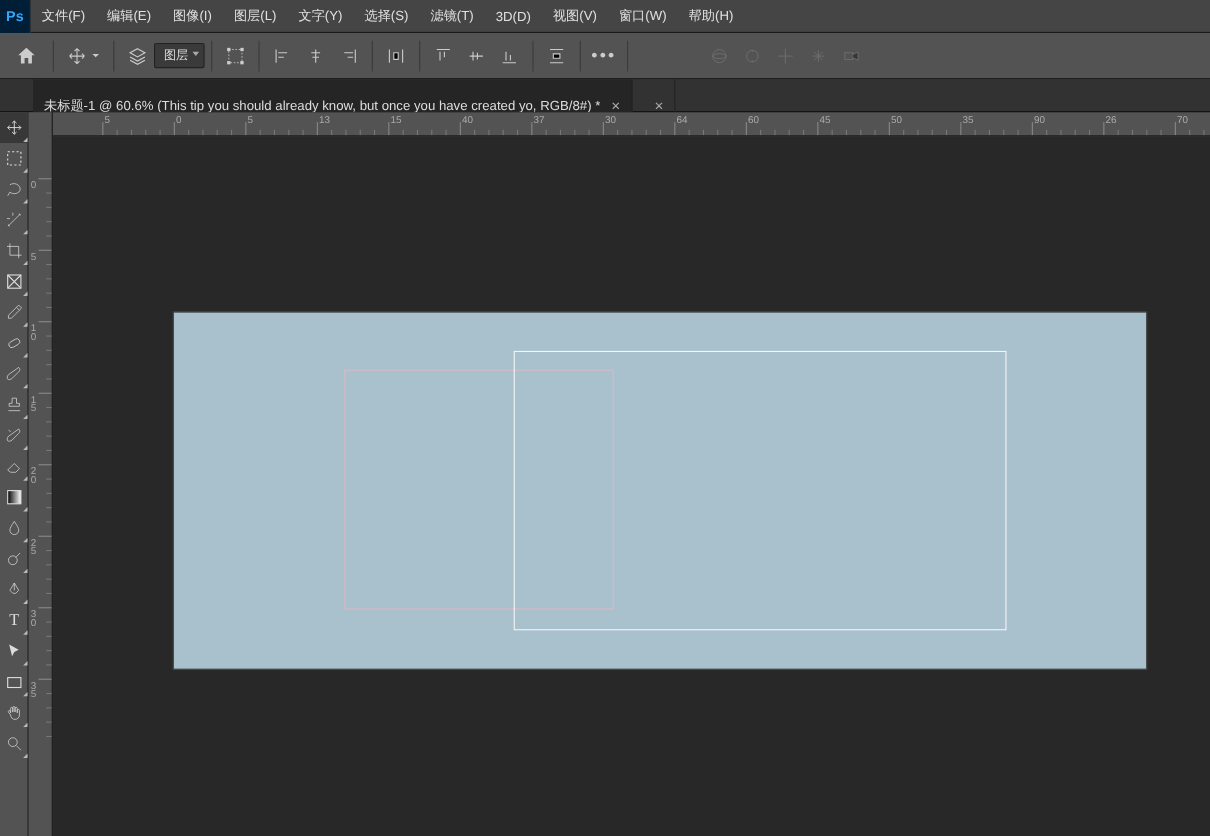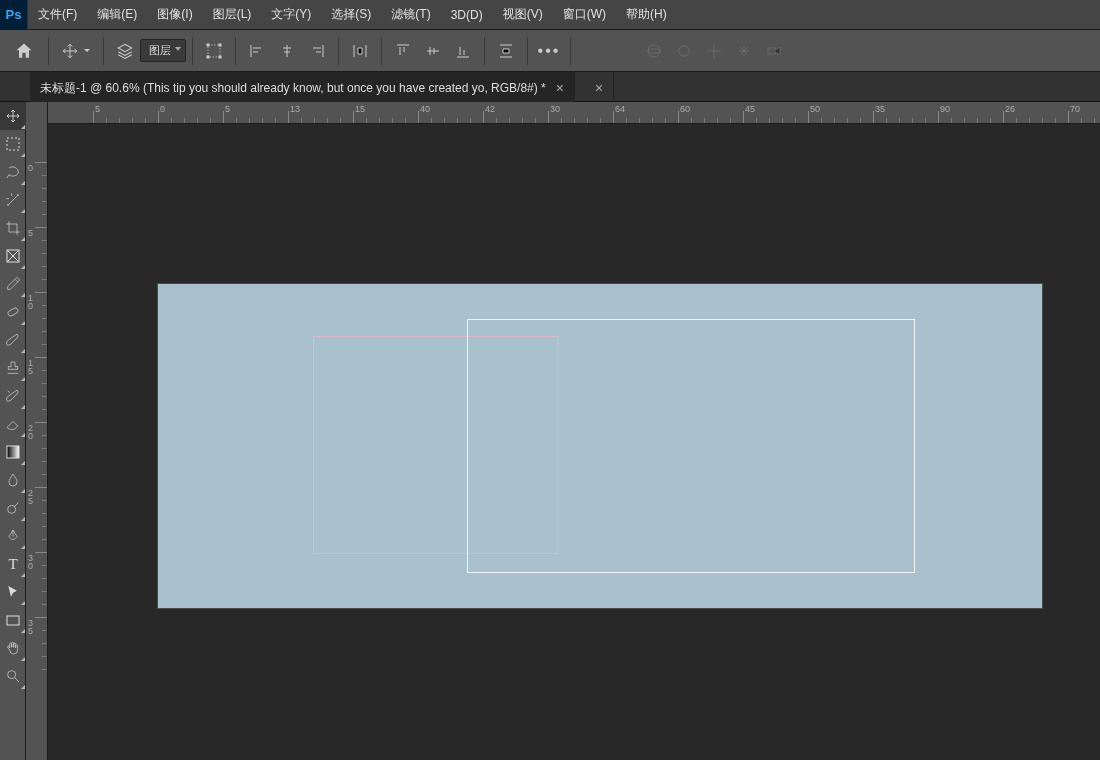--- a/index.html
+++ b/index.html
@@ -17,21 +17,21 @@
   .home-btn { width: 36px; cursor: pointer; display:flex;align-items:center;justify-content:center; }
   .move-tool-icon { display:flex; align-items:center; gap:4px; padding:4px 6px; cursor:pointer; }
   .layer-select { background:#3a3a3a; color:#ddd; font-size:11px; padding:3px 14px 3px 8px; border:1px solid #222; border-radius:2px; position:relative; cursor:pointer; }
   .layer-select::after { content:''; position:absolute; right:4px; top:7px; width:0;height:0;border-left:3px solid transparent;border-right:3px solid transparent;border-top:4px solid #aaa; }
   .mode-label { color:#555; font-size:12px; padding:0 8px; }
   .dimmed { opacity:0.35; }
 
   
   .doc-tabs { height: 30px; background: #323232; display: flex; align-items: stretch; font-size: 12px; border-bottom: 1px solid #111; }
   .doc-tab-space { width: 30px; }
-  .doc-tab { display: flex; align-items: center; padding: 16px 10px; cursor: pointer; color: #b0b0b0; border-right: 1px solid #222; }
+  .doc-tab { display: flex; align-items: flex-start; padding: 16px 10px; cursor: pointer; color: #b0b0b0; border-right: 1px solid #222; }
   .doc-tab.active { background: #252525; color: #ddd; }
   .tab-close { margin-left: 10px; font-size: 14px; color: #aaa; cursor: pointer; }
 
   
   .workspace { display: flex; height: calc(100% - 102px); background: #2a2a2a; }
 
   
   .toolbox { width: 26px; background: #535353; border-right: 1px solid #1a1a1a; display: flex; flex-direction: column; }
   .tool-btn { width: 26px; height: 28px; display: flex; align-items: center; justify-content: center; cursor: pointer; position: relative; color:#ddd; }
   .tool-btn.active { background: #383838; }
@@ -438,21 +438,21 @@
         <div class="minor" style="left: 344px;"></div>
         <div class="minor" style="left: 357px;"></div>
         <div class="tick" style="left: 370px;">
           <span class="num">40</span>
         </div>
         <div class="minor" style="left: 383px;"></div>
         <div class="minor" style="left: 396px;"></div>
         <div class="minor" style="left: 409px;"></div>
         <div class="minor" style="left: 422px;"></div>
         <div class="tick" style="left: 435px;">
-          <span class="num">42</span>
+          <span class="num">37</span>
         </div>
         <div class="minor" style="left: 448px;"></div>
         <div class="minor" style="left: 461px;"></div>
         <div class="minor" style="left: 474px;"></div>
         <div class="minor" style="left: 487px;"></div>
         <div class="tick" style="left: 500px;">
           <span class="num">30</span>
         </div>
         <div class="minor" style="left: 513px;"></div>
         <div class="minor" style="left: 526px;"></div>

